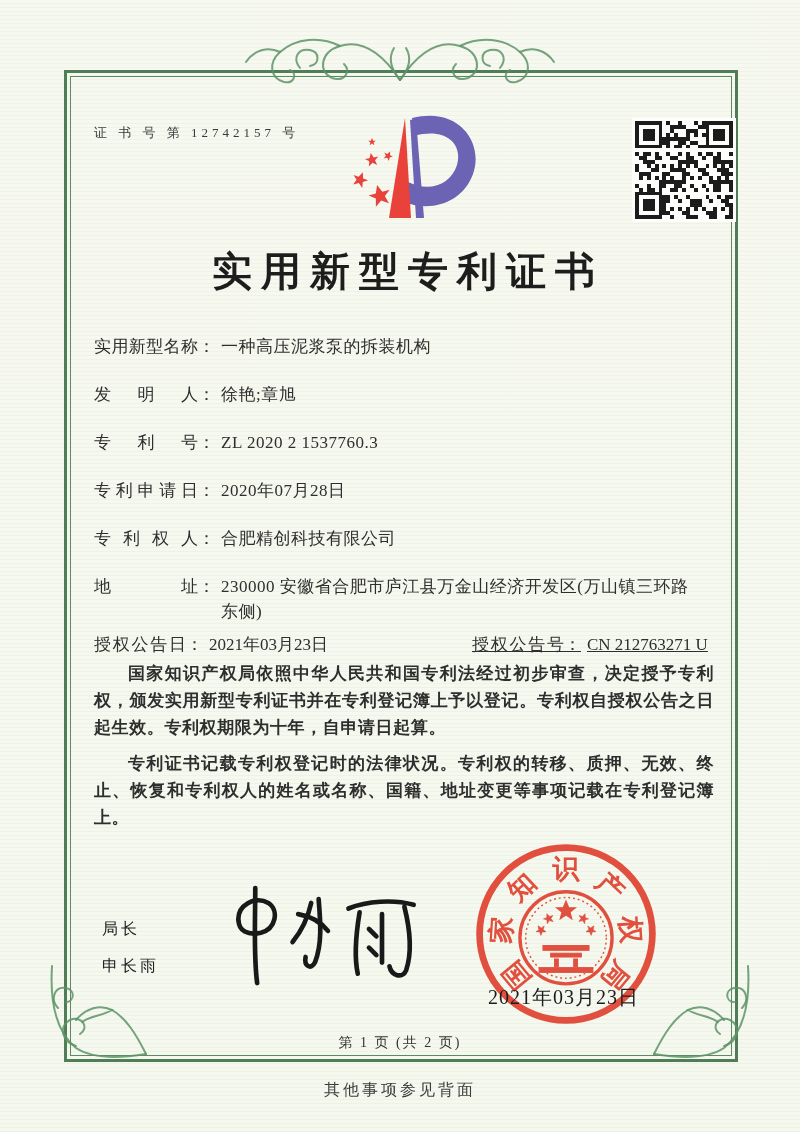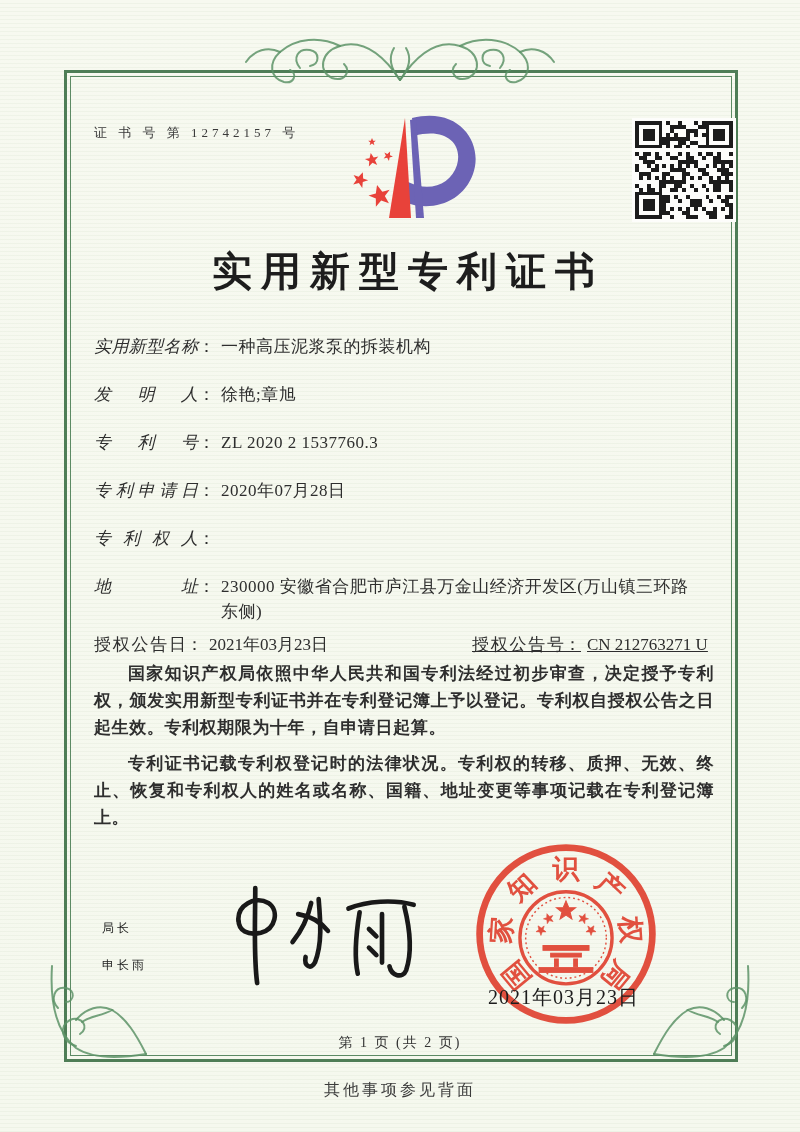--- a/index.html
+++ b/index.html
@@ -35,34 +35,33 @@
   .title{
     position:absolute;left:0;top:244px;width:100%;text-align:center;
     font-size:40px;font-weight:bold;color:#1d1d1d;letter-spacing:9px;margin:0;padding-left:8px;
   }
   
   .fields{position:absolute;left:94px;top:334px;width:620px;font-size:17px;color:#2e2e2e;}
   .field-row{display:flex;align-items:flex-start;line-height:25px;margin-bottom:23px;}
   .flabel{
     display:inline-block;width:104px;text-align:justify;text-align-last:justify;
     flex:0 0 104px;
-    font-style:italic;
   }
   .fcolon{flex:0 0 auto;margin-right:6px;}
   .fvalue{flex:1 1 auto;max-width:478px;letter-spacing:.5px;}
   .grant-row{display:flex;gap:6px;}
   .grant-left{display:flex;width:372px;}
   .grant-right{display:flex;text-decoration:underline;}
   .flabel2{display:inline-block;width:92px;text-align:justify;text-align-last:justify;flex:0 0 92px;}
   
   .paras{position:absolute;left:94px;top:660px;width:620px;font-size:17px;color:#2e2e2e;font-weight:bold;}
   .paras p{margin:0 0 9px 0;text-indent:2em;line-height:27px;text-align:justify;letter-spacing:.6px;}
   
   .signer{position:absolute;left:102px;top:910px;font-family:"Liberation Sans","DejaVu Sans",sans-serif;
-          font-size:12px;color:#222;letter-spacing:3px;line-height:37px;}
+          font-size:16px;color:#222;letter-spacing:3px;line-height:37px;}
   .signature{position:absolute;left:218px;top:876px;width:205px;height:120px;}
   .signature path{fill:none;stroke:#191919;stroke-width:5;stroke-linecap:round;stroke-linejoin:round;}
   
   .seal{position:absolute;left:470px;top:838px;width:192px;height:192px;opacity:.92;}
   .seal .ring{fill:none;stroke:#e04231;stroke-width:7;}
   .seal text{fill:#e04231;font-size:28px;font-weight:bold;font-family:"Liberation Serif",serif;}
   .seal .emb{fill:#e04231;stroke:#e04231;}
   .issue-date{
     position:absolute;left:488px;top:984px;width:200px;font-size:20px;color:#1c1c1c;letter-spacing:1px;
   }
@@ -450,20 +449,21 @@
       <span class="fvalue">ZL 2020 2 1537760.3</span>
     </div>
     <div class="field-row">
       <span class="flabel">专利申请日</span>
         <span class="fcolon">：</span>
       <span class="fvalue">2020年07月28日</span>
     </div>
     <div class="field-row">
       <span class="flabel">专利权人</span>
         <span class="fcolon">：</span>
+      <span class="fvalue">合肥精创科技有限公司</span>
     </div>
     <div class="field-row" style="margin-bottom:8px;">
       <span class="flabel">地址</span>
         <span class="fcolon">：</span>
       <span class="fvalue">230000 安徽省合肥市庐江县万金山经济开发区(万山镇三环路东侧)</span>
     </div>
     <div class="field-row grant-row">
       <span class="grant-left">
         <span class="flabel2">授权公告日</span>
           <span class="fcolon">：</span>

